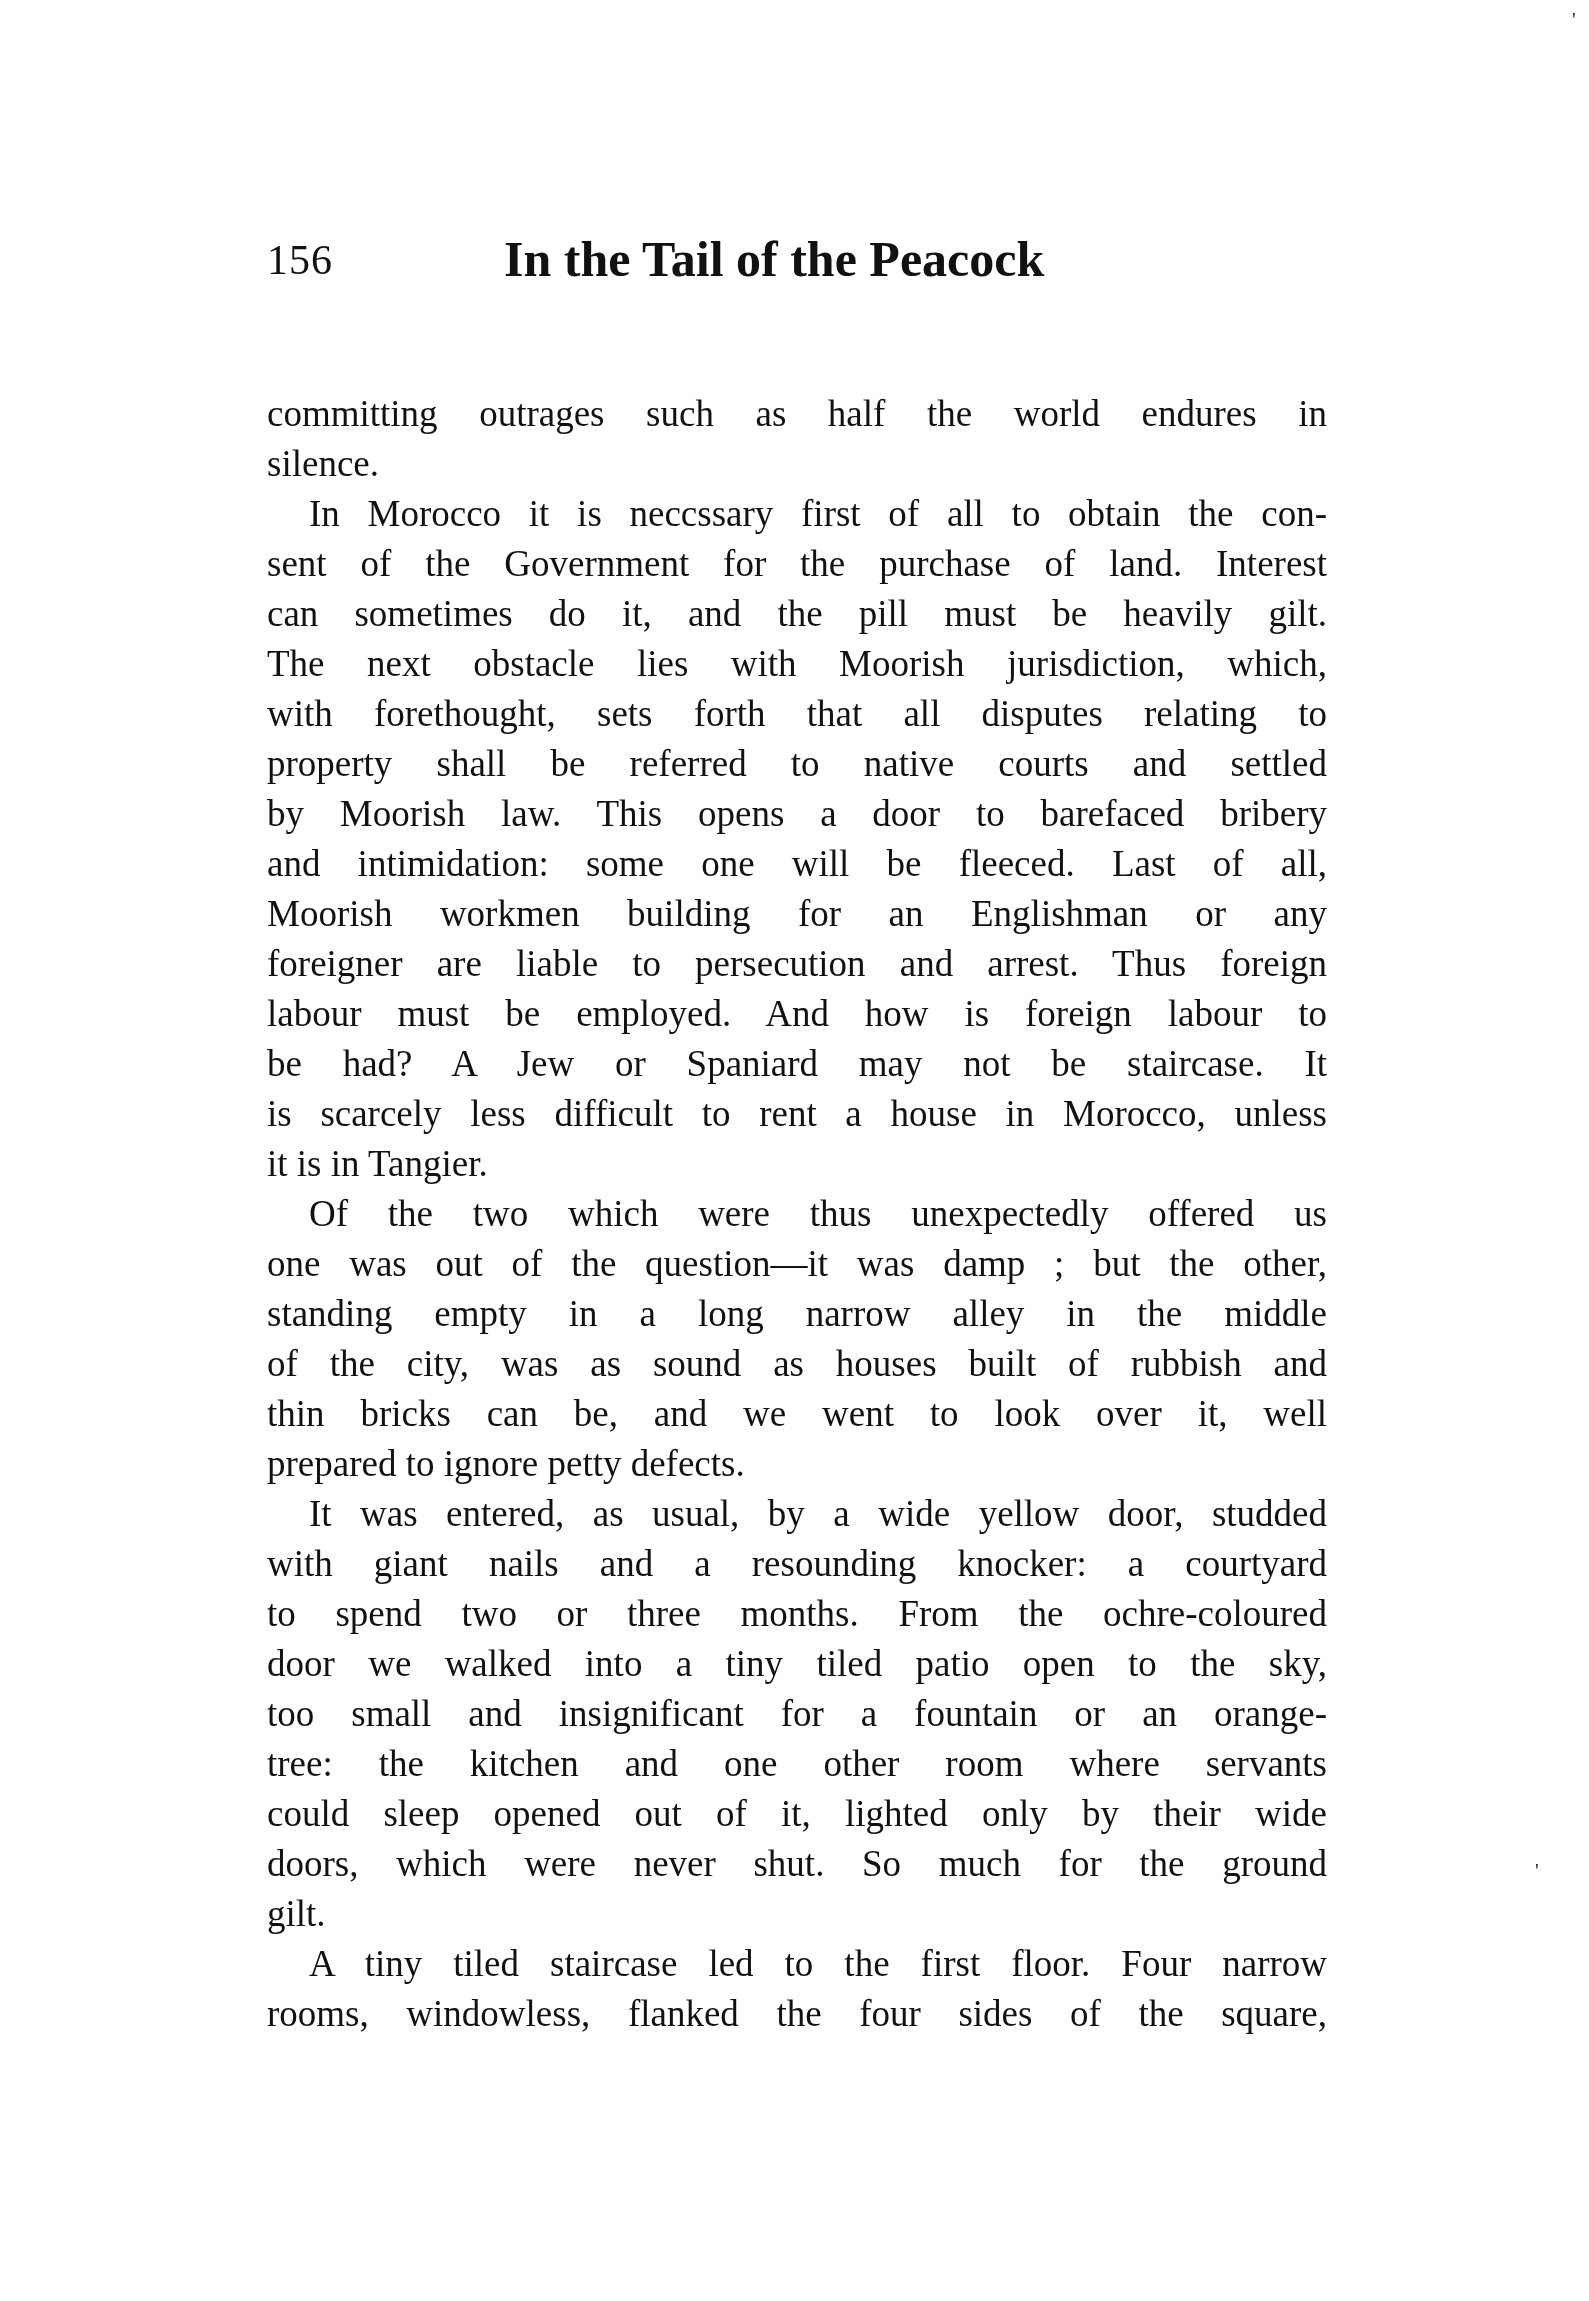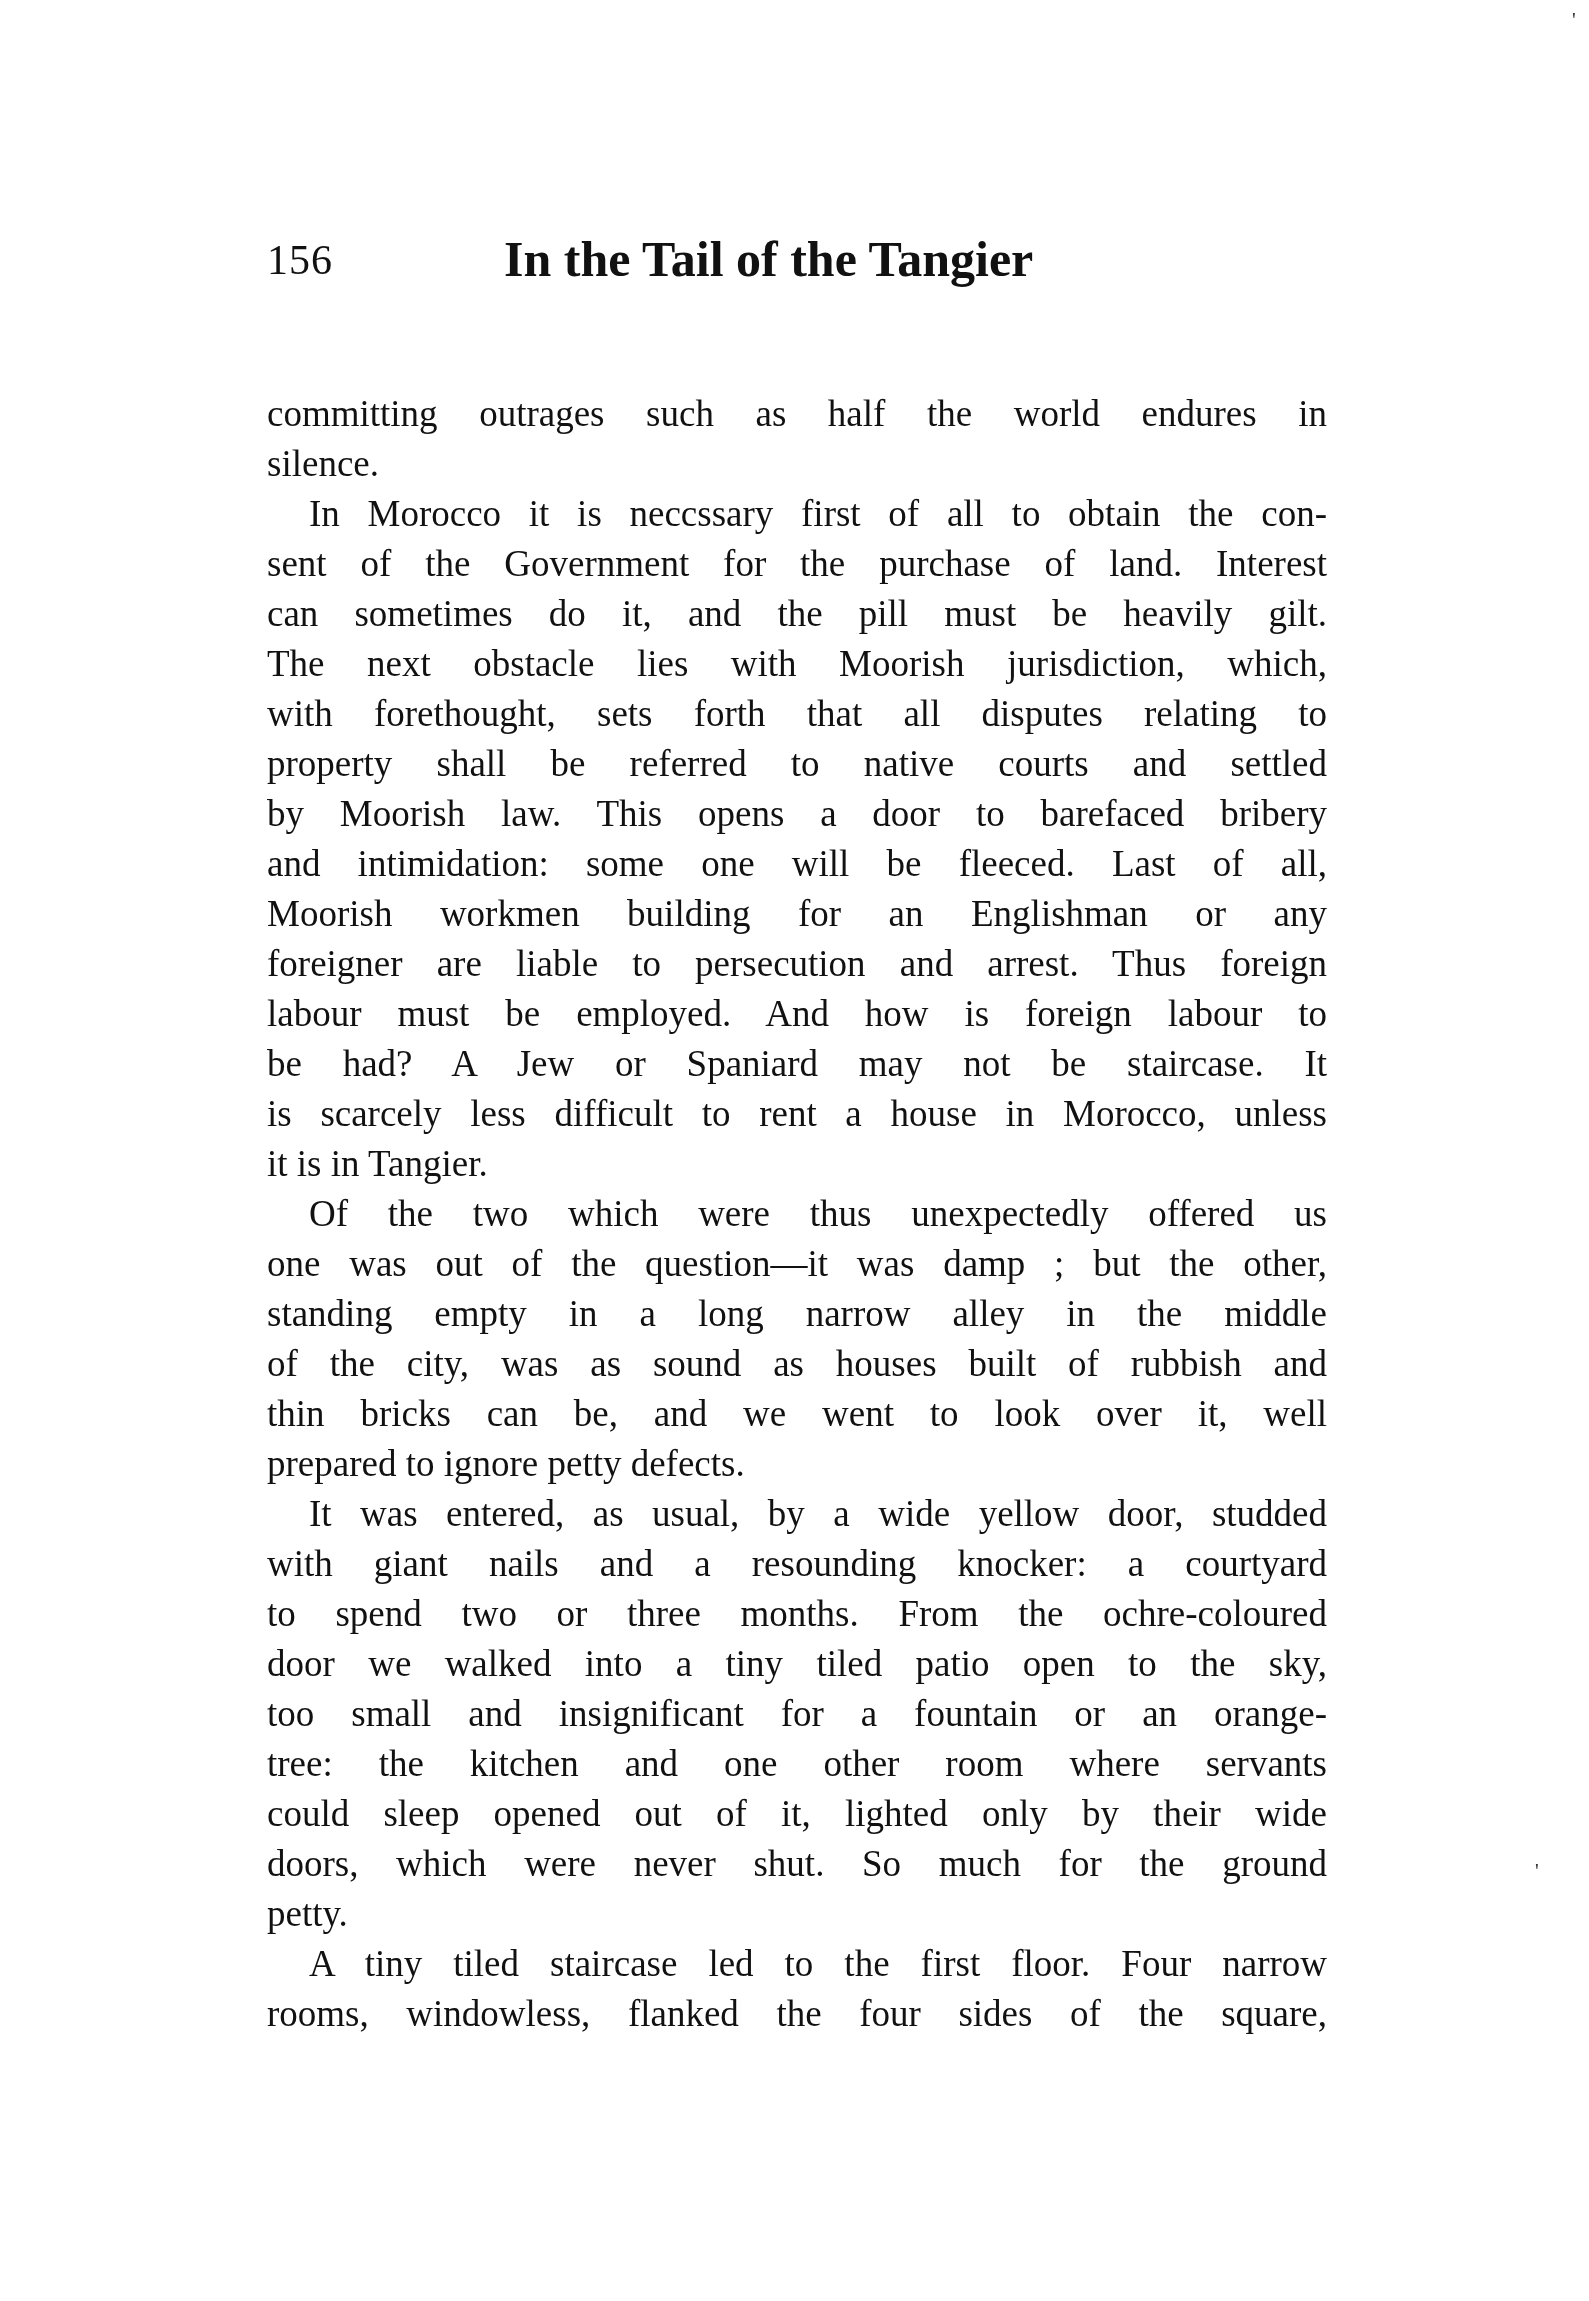--- a/index.html
+++ b/index.html
@@ -15,21 +15,21 @@
   .line.last { text-align-last: left; }
   .line.indent { padding-left: 42px; }
   .mark { position: absolute; font-family: "Liberation Serif", serif; color: #333; font-size: 21px; }
 </style>
 </head>
 <body>
 
 <div class="page">
   <div class="running-head">
     <span class="folio">156</span>
-    <span class="head-title">In the Tail of the Tangier</span>
+    <span class="head-title">In the Tail of the Peacock</span>
   </div>
 
   <div class="body-text" id="body-text">
       <span class="line">committing outrages such as half the world endures in</span>
       <span class="line last">silence.</span>
       <span class="line indent">In Morocco it is neccssary first of all to obtain the con-</span>
       <span class="line">sent of the Government for the purchase of land.  Interest</span>
       <span class="line">can sometimes do it, and the pill must be heavily gilt.</span>
       <span class="line">The next obstacle lies with Moorish jurisdiction, which,</span>
       <span class="line">with forethought, sets forth that all disputes relating to</span>
@@ -49,21 +49,21 @@
       <span class="line">thin bricks can be, and we went to look over it, well</span>
       <span class="line last">prepared to ignore petty defects.</span>
       <span class="line indent">It was entered, as usual, by a wide yellow door, studded</span>
       <span class="line">with giant nails and a resounding knocker: a courtyard</span>
       <span class="line">to spend two or three months.  From the ochre-coloured</span>
       <span class="line">door we walked into a tiny tiled patio open to the sky,</span>
       <span class="line">too small and insignificant for a fountain or an orange-</span>
       <span class="line">tree: the kitchen and one other room where servants</span>
       <span class="line">could sleep opened out of it, lighted only by their wide</span>
       <span class="line">doors, which were never shut.  So much for the ground</span>
-      <span class="line last">petty.</span>
+      <span class="line last">gilt.</span>
       <span class="line indent">A tiny tiled staircase led to the first floor.  Four narrow</span>
       <span class="line">rooms, windowless, flanked the four sides of the square,</span>
     </div>
 
   <span class="mark" style="left:1572px; top:7.7px;">'</span>
   <span class="mark" style="left:1535px; top:1859px;">'</span>
 </div>
 
 
 </body></html>

